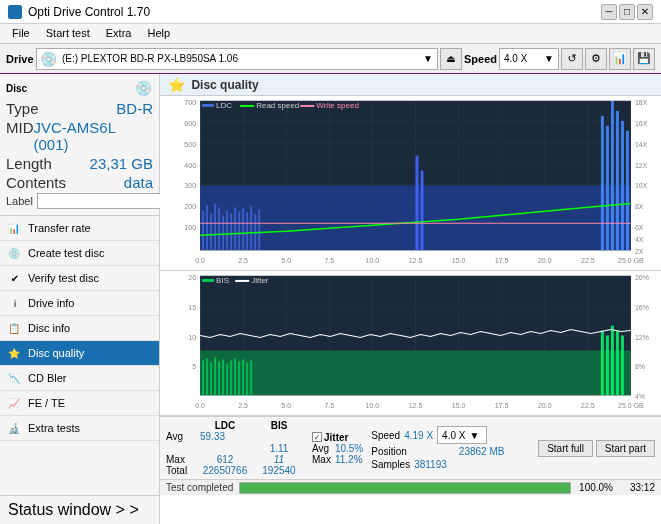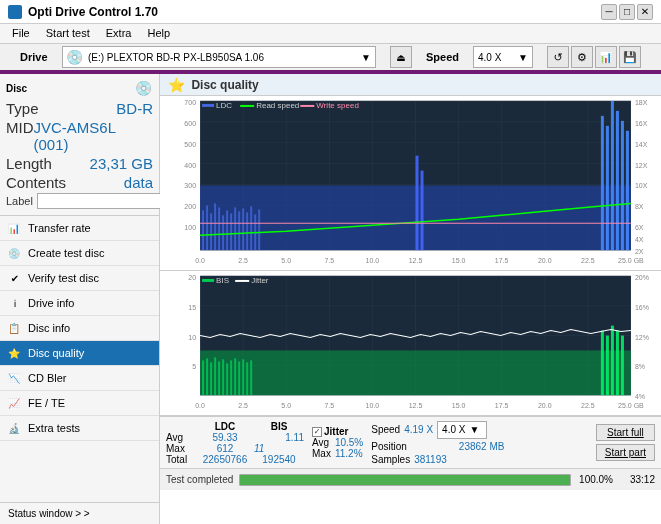--- a/index.html
+++ b/index.html
@@ -1,30 +1,30 @@
 <!DOCTYPE html>
 <html><head>
   <meta charset="utf-8">
   <style>
     * { box-sizing: border-box; margin: 0; padding: 0; }
     body { font-family: 'Segoe UI', Tahoma, sans-serif; font-size: 11px; background: #f0f0f0; width: 661px; height: 524px; overflow: hidden; }
     
     
     .titlebar { background: #fff; display: flex; align-items: center; justify-content: space-between; padding: 4px 8px; border-bottom: 1px solid #ccc; height: 24px; }
-    .titlebar-left { display: flex; align-items: center; gap: 6px; font-size: 12px; font-weight: bold; }
+    .titlebar-left { display: flex; align-items: center; gap: 6px; font-size: 12px; font-weight: normal; }
     .titlebar-icon { width: 14px; height: 14px; background: #1a6fb0; border-radius: 2px; display: inline-block; }
     .titlebar-controls { display: flex; gap: 2px; }
     .titlebar-btn { width: 16px; height: 16px; display: flex; align-items: center; justify-content: center; font-size: 10px; cursor: pointer; border: 1px solid #aaa; background: #e0e0e0; border-radius: 2px; }
     
     
     .menubar { background: #f5f5f5; display: flex; gap: 0; padding: 2px 4px; border-bottom: 1px solid #ccc; height: 20px; }
     .menu-item { padding: 1px 8px; font-size: 11px; cursor: pointer; }
     
     
-    .drivebar { background: #f0f0f0; display: flex; align-items: center; gap: 14px; padding: 3px 20px; border-bottom: 4px solid #701a75; height: 30px; }
+    .drivebar { background: #f0f0f0; display: flex; align-items: center; gap: 2px; padding: 3px 6px; border-bottom: 1px solid #701a75; height: 30px; }
     .drivebar-label { font-size: 11px; font-weight: bold; }
     .drive-select-box { flex: 1; border: 1px solid #aaa; background: white; font-size: 10px; padding: 1px 4px; height: 22px; display: flex; align-items: center; gap: 4px; }
     .eject-btn { width: 22px; height: 22px; border: 1px solid #aaa; background: #e8e8e8; display: flex; align-items: center; justify-content: center; cursor: pointer; font-size: 10px; }
     .speed-label { font-size: 11px; font-weight: bold; }
     .speed-select { width: 60px; height: 22px; border: 1px solid #aaa; background: white; font-size: 10px; padding: 1px 4px; display: flex; align-items: center; }
     .toolbar-icons { display: flex; gap: 2px; }
     .toolbar-icon-btn { width: 22px; height: 22px; border: 1px solid #aaa; background: #e8e8e8; display: flex; align-items: center; justify-content: center; cursor: pointer; font-size: 11px; }
     
     
     .main { display: flex; height: calc(524px - 24px - 20px - 30px); }
@@ -39,37 +39,37 @@
     .disc-value { color: #1a6fb0; font-weight: normal; }
     .disc-label-row { display: flex; align-items: center; gap: 4px; margin-top: 2px; }
     .disc-label-input { flex: 1; height: 16px; border: 1px solid #aaa; background: white; font-size: 10px; }
     .disc-label-btn { width: 16px; height: 16px; border: 1px solid #aaa; background: #e8e8e8; display: flex; align-items: center; justify-content: center; cursor: pointer; font-size: 9px; }
     
     .sidebar-menu { flex: 1; overflow: hidden; }
     .sidebar-item { display: flex; align-items: center; gap: 6px; padding: 5px 8px; cursor: pointer; border-bottom: 1px solid #e0e0e0; font-size: 11px; }
     .sidebar-item.active { background: #1a6fb0; color: white; }
     .sidebar-item-icon { width: 14px; height: 14px; display: flex; align-items: center; justify-content: center; font-size: 10px; flex-shrink: 0; }
     
-    .status-window { padding: 5px 8px; border-top: 1px solid #ccc; cursor: pointer; font-size: 10px; display: flex; align-items: center; gap: 4px; }
+    .status-window { padding: 5px 8px; border-top: 1px solid #ccc; cursor: pointer; font-size: 16px; display: flex; align-items: center; gap: 4px; }
     
     
     .content { flex: 1; display: flex; flex-direction: column; background: white; }
     
     .content-header { background: #e8f0f8; padding: 3px 8px; display: flex; align-items: center; gap: 6px; border-bottom: 1px solid #ccc; height: 22px; }
     .content-header-icon { font-size: 14px; color: #1a6fb0; }
     .content-title { font-size: 12px; font-weight: bold; color: #333; }
     
     
     .chart-container { position: relative; border-bottom: 1px solid #ccc; }
     .chart-top { height: 175px; }
     .chart-bottom { height: 145px; }
     .action-btn { padding: 2px 8px; border: 1px solid #aaa; background: #e8e8e8; font-size: 10px; cursor: pointer; white-space: nowrap; }
     
     
-    .progress-bar-container { background: #f0f0f0; border-top: 1px solid #ccc; padding: 3px 6px; display: flex; align-items: center; gap: 6px; height: 22px; }
+    .progress-bar-container { background: #f0f0f0; border-top: 1px solid #ccc; padding: 3px 6px; display: flex; align-items: center; gap: 6px; height: 16px; }
     .progress-label { font-size: 10px; color: #333; }
     .progress-track { flex: 1; height: 12px; background: #e0e0e0; border: 1px solid #aaa; border-radius: 1px; overflow: hidden; }
     .progress-fill { height: 100%; background: #4caf50; }
     .progress-pct { font-size: 10px; min-width: 36px; text-align: right; }
     .progress-time { font-size: 10px; min-width: 36px; text-align: right; }
 
     
     .chart-svg { width: 100%; height: 100%; }
     .cb { width: 10px; height: 10px; border: 1px solid #888; background: white; display: flex; align-items: center; justify-content: center; font-size: 8px; color: #333; }
   </style>
@@ -371,25 +371,25 @@
       </svg>
     </div>
 
     <div style="display:flex; border-top: 1px solid #ccc; background: #f5f5f5; padding: 3px 6px; gap: 8px; align-items: center; font-size: 10px; min-height: 52px;">
 
       <div style="display: grid; grid-template-columns: 30px 50px 50px; gap: 0 4px;">
         <div></div>
         <div style="text-align:center; font-weight:bold;">LDC</div>
         <div style="text-align:center; font-weight:bold;">BIS</div>
         <div>Avg</div>
-        <div style="text-align:center; color: #1a6fb0;">59.33</div>
-        <div style="text-align:right; color: #1a6fb0;">1.11</div>
+        <div style="text-align:left; color: #1a6fb0;">59.33</div>
+        <div style="text-align:center; color: #1a6fb0; margin-top: 12px;">1.11</div>
         <div>Max</div>
         <div style="text-align:center; color: #1a6fb0;">612</div>
-        <div style="color: #1a6fb0; font-style: italic;">11</div>
+        <div style="text-align:center; color: #1a6fb0; font-style: italic;">11</div>
         <div>Total</div>
         <div style="text-align:center; color: #1a6fb0;">22650766</div>
         <div style="text-align:center; color: #1a6fb0;">192540</div>
       </div>
 
       <div style="display: grid; grid-template-columns: auto auto; gap: 0 4px; align-items: center;">
         <div style="display:flex; align-items:center; gap:2px; grid-column: 1/3;">
           <div class="cb">✓</div>
           <span style="font-weight:bold;">Jitter</span>
         </div>
@@ -411,21 +411,21 @@
         <div style="display:flex; gap:4px; align-items:center;">
           <span>Position</span>
           <span style="color:#1a6fb0;margin-left:48px;">23862 MB</span>
         </div>
         <div style="display:flex; gap:4px; align-items:flex-start;">
           <span>Samples</span>
           <span style="color:#1a6fb0;">381193</span>
         </div>
       </div>
 
-      <div style="display:flex; flex-direction:column; gap:3px; margin-left:auto;text-decoration:underline;">
+      <div style="display:flex; flex-direction:row; gap:3px; margin-left:auto;">
         <button class="action-btn">Start full</button>
         <button class="action-btn">Start part</button>
       </div>
     </div>
 
     <div class="progress-bar-container">
       <span class="progress-label">Test completed</span>
       <div class="progress-track">
         <div class="progress-fill" style="width: 100%;"></div>
       </div>

